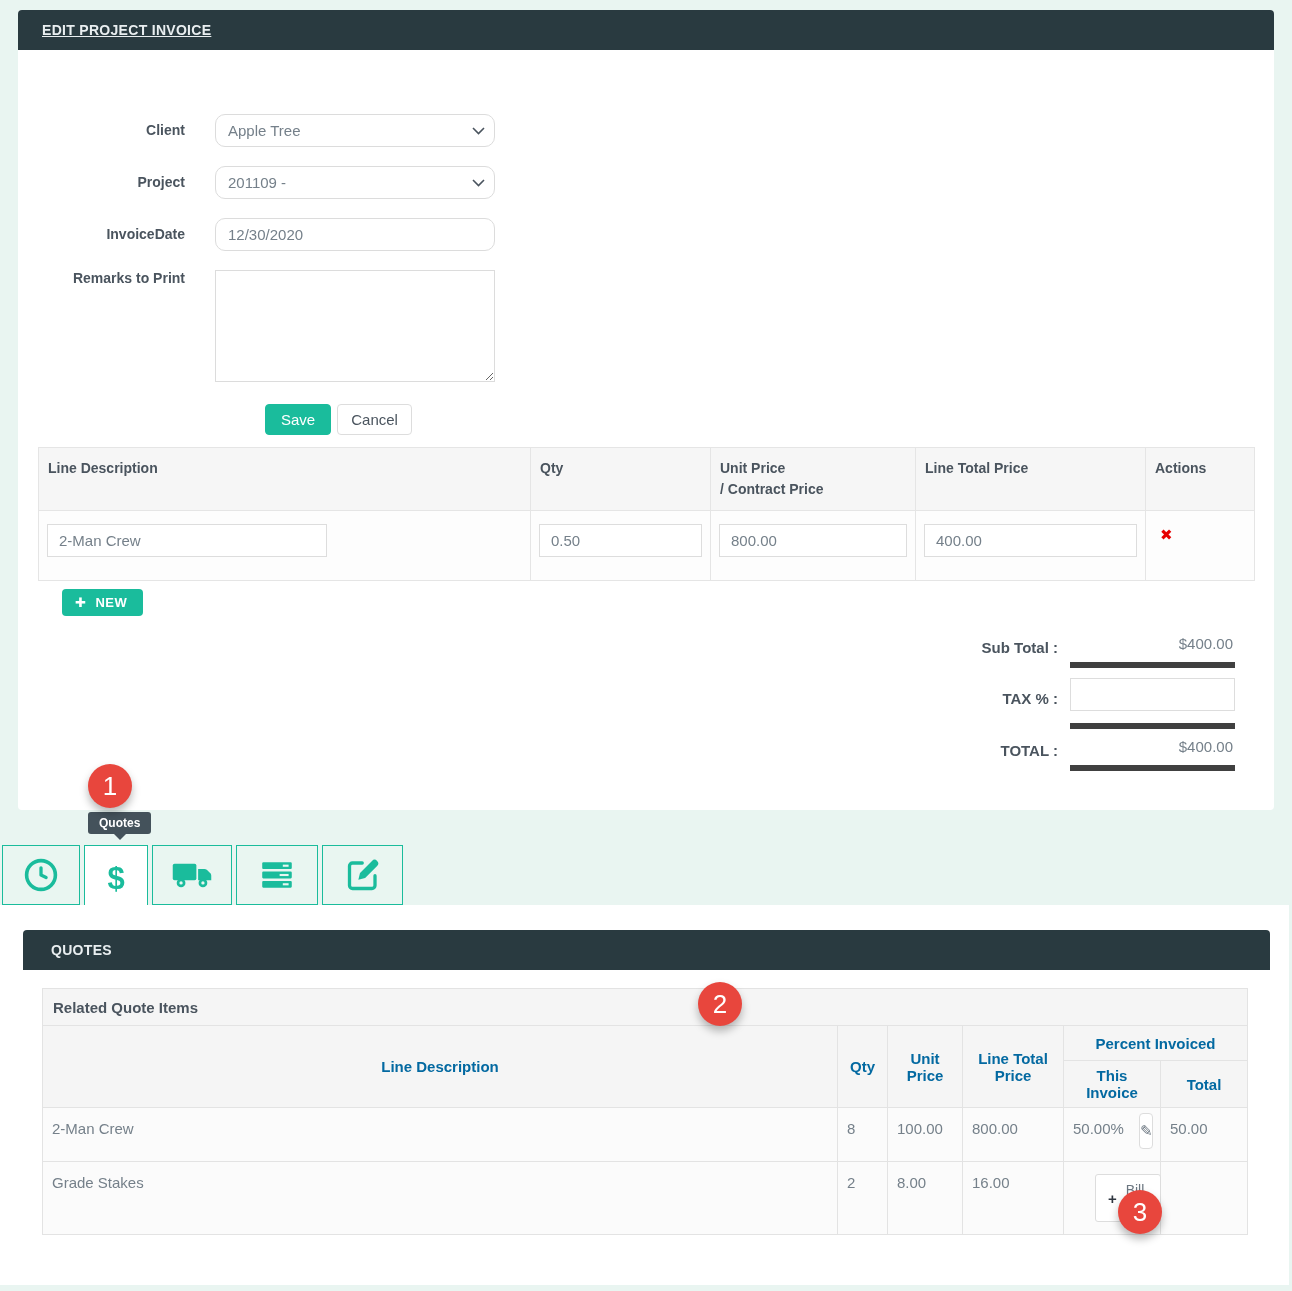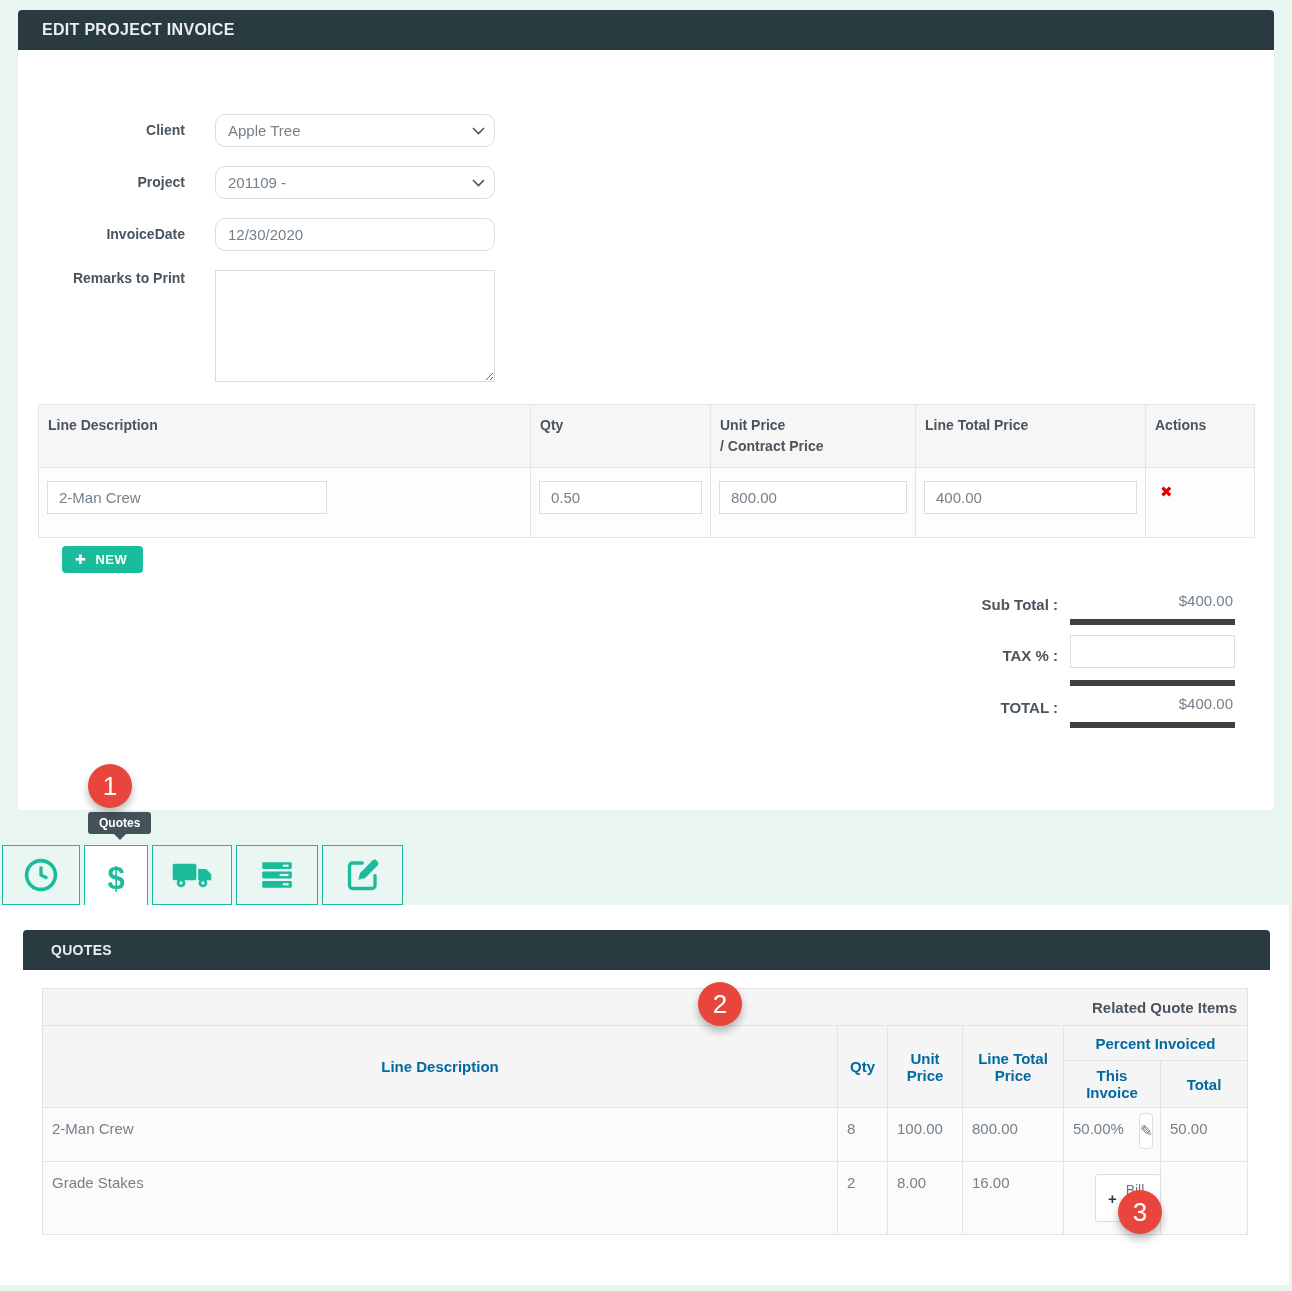--- a/index.html
+++ b/index.html
@@ -11,22 +11,22 @@
   }
   .page { position: relative; width: 1292px; height: 1291px; background:#e9f5f1; overflow:hidden; }
 
   
   .card {
     position: absolute; left: 18px; top: 10px; width: 1256px; height: 800px;
     background: #fff; border-radius: 4px;
   }
   .panel-header {
     height: 40px; background: #293a40; border-radius: 4px 4px 0 0;
-    color: #e9eef0; font-size: 16px; font-weight: bold; letter-spacing: .3px;
-    line-height: 40px; padding: 0 24px;
+    color: #e9eef0; font-size: 14px; font-weight: bold; letter-spacing: .3px;
+    line-height: 40px; padding: 0 24px; text-decoration: underline;
   }
   .card-body { padding: 28px 20px 0 20px; margin-top: 36px; }
 
   .form-row { display: flex; align-items: flex-start; margin-bottom: 19px; }
   .form-label {
     width: 177px; padding-right: 30px; padding-top: 8px; text-align: right;
     font-size: 14px; font-weight: bold; color: #4a545e; flex: none;
   }
   .form-label.tight { padding-top: 0; }
   .control { width: 280px; position: relative; }
@@ -103,21 +103,21 @@
   
   .content-panel { position: absolute; left: 0; top: 905px; width: 1289px; height: 380px; background: #fff; }
   .quotes-header {
     position: absolute; left: 23px; top: 25px; width: 1247px; height: 40px;
     background: #293a40; border-radius: 4px 4px 0 0; color: #e9eef0;
     font-size: 14px; font-weight: bold; letter-spacing: .3px; line-height: 40px; padding: 0 28px;
   }
   table.quotes { position: absolute; left: 42px; top: 83px; width: 1205px; border-collapse: collapse; table-layout: fixed; }
   table.quotes th, table.quotes td { border: 1px solid #e3e3e3; font-size: 15px; }
   table.quotes th.caption-row {
-    background: #f5f5f5; text-align: right; padding: 9px 10px; font-size: 15px;
+    background: #f5f5f5; text-align: left; padding: 9px 10px; font-size: 15px;
     font-weight: bold; color: #4a545e; height: 37px;
   }
   table.quotes th { background: #f5f5f5; color: #0369a1; font-weight: bold; text-align: center; padding: 6px 6px; }
   table.quotes th.grp { height: 35px; }
   table.quotes td { background: #fbfbfb; color: #75808a; vertical-align: top; text-align: left; padding: 12px 9px; height: 53px; }
   .pct-cell { display: flex; align-items: flex-start; gap: 15px; }
   .btn-edit-pct {
     width: 38px; height: 36px; margin-top: -7px; background: #fff; border: 1px solid #ddd;
     border-radius: 4px; color: #6b7680; font-size: 15px; cursor: pointer;
     display: inline-flex; align-items: center; justify-content: center; font-family: inherit;
@@ -193,20 +193,24 @@
 
 
 
       <div class="form-row row-remarks">
         <div class="form-label tight">Remarks to Print</div>
         <div class="control">
           <textarea class="field" style=""></textarea>
         </div>
       </div>
 
+      <div class="btn-row">
+        <button class="btn btn-save">Save</button>
+        <button class="btn btn-cancel">Cancel</button>
+      </div>
 
       <table class="items">
         <colgroup>
           <col style="width:492px">
             <col style="width:180px">
             <col style="width:205px">
             <col style="width:230px">
             <col style="width:109px">
         </colgroup>
         <tbody>

